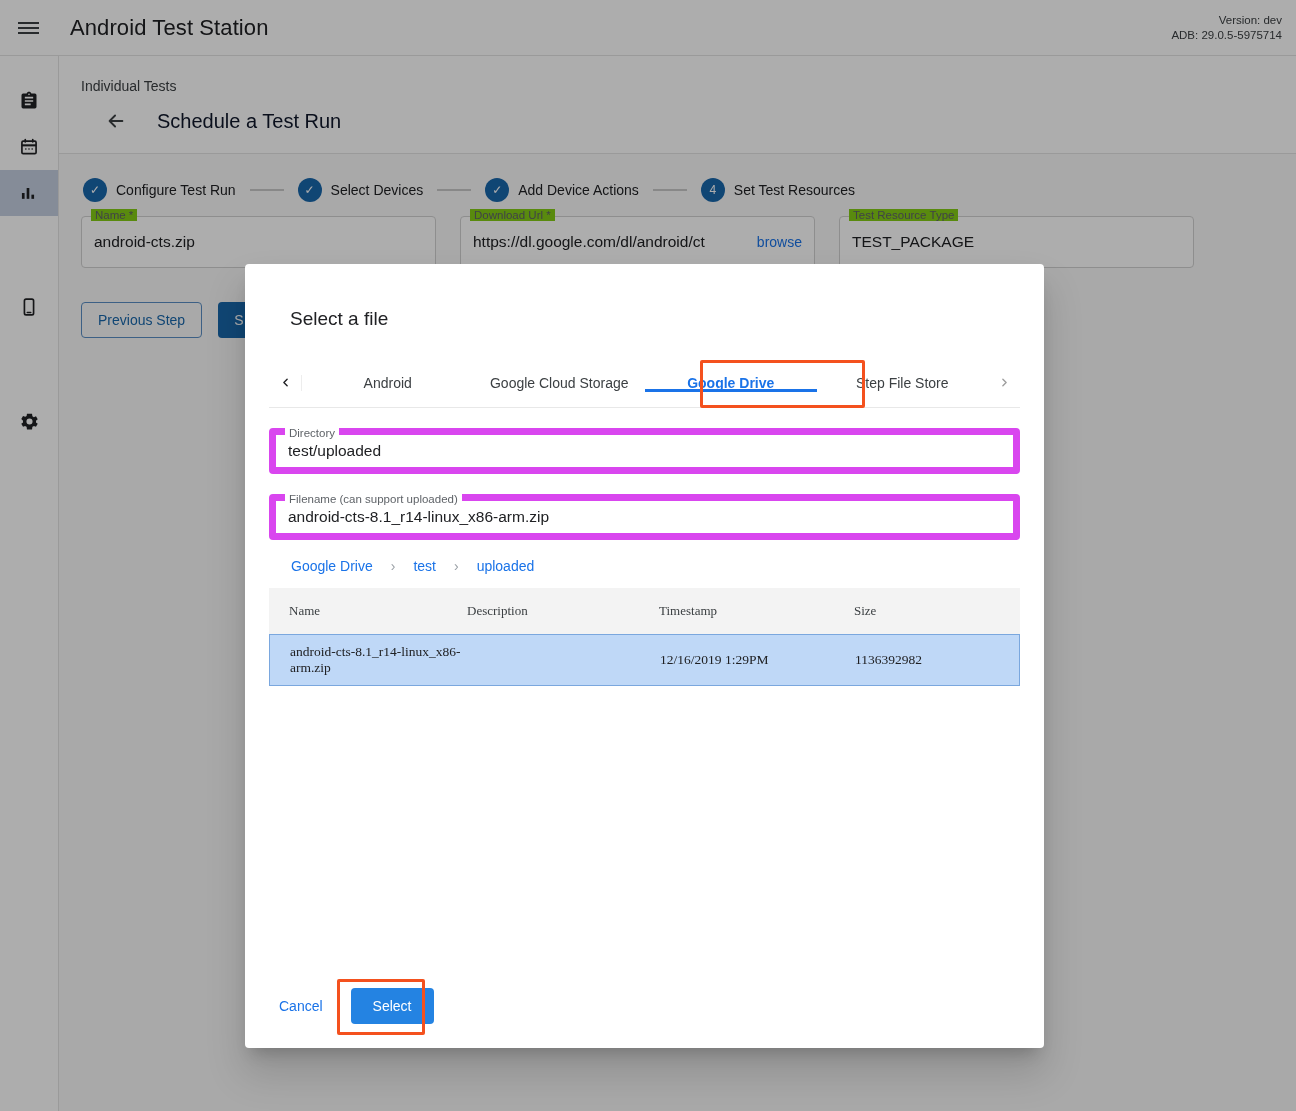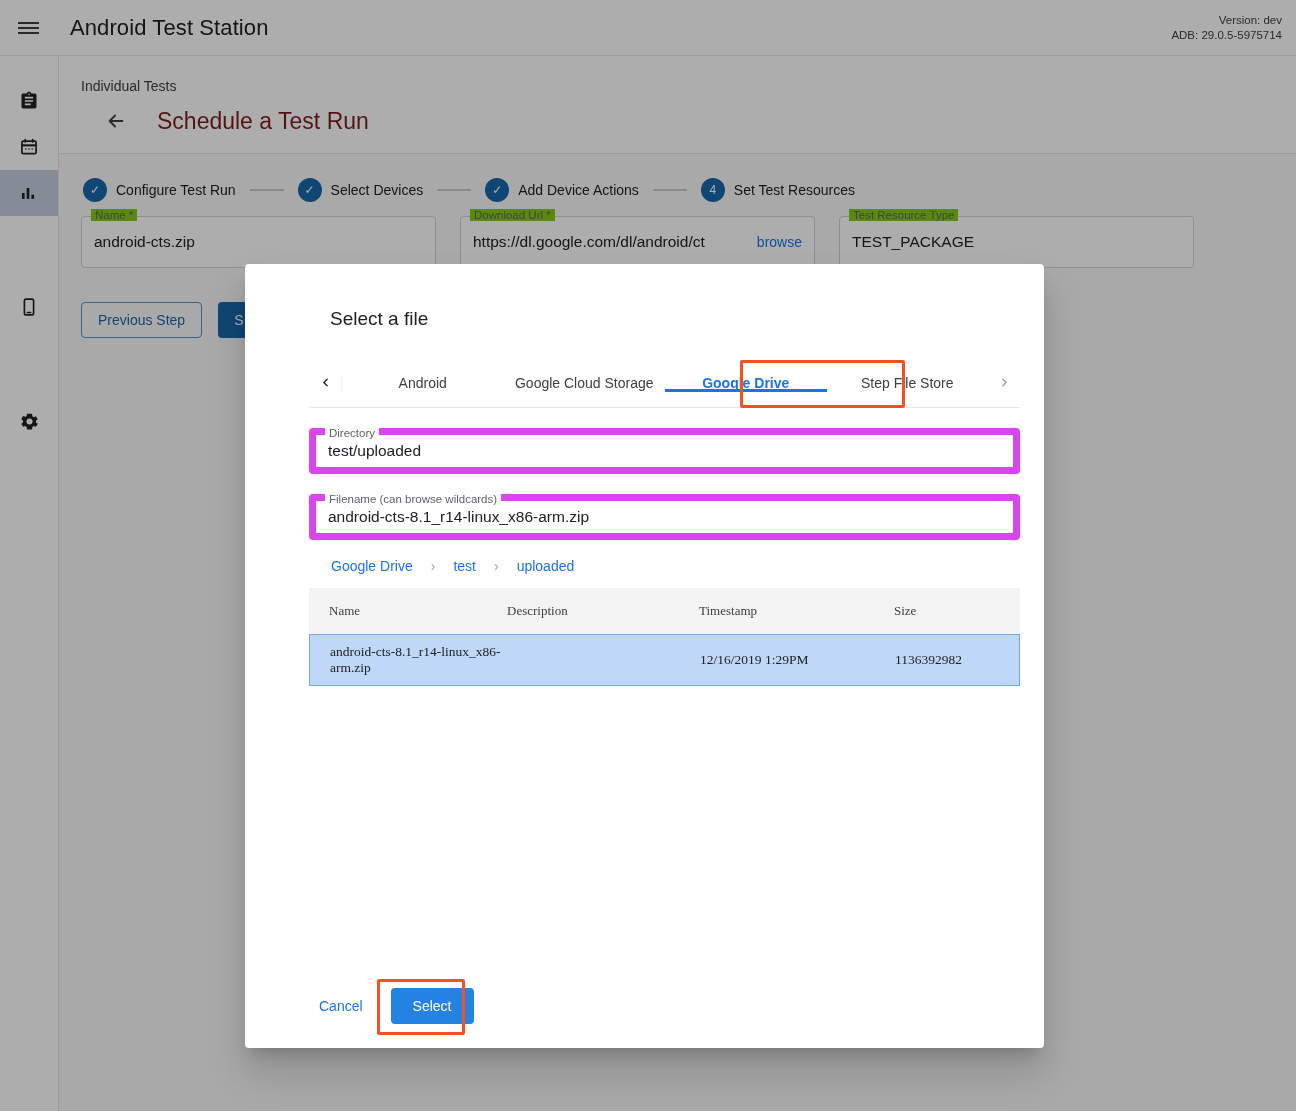--- a/index.html
+++ b/index.html
@@ -64,21 +64,21 @@
   .page-head {
     background: #fff; border-bottom: 1px solid #e4e4e4;
     padding: 22px 0 22px 22px; height: 98px;
   }
   .breadcrumb-top { font-size: 14px; color: #3c4043; margin-bottom: 8px; }
   .title-row { display: flex; align-items: center; }
   .back-arrow {
     width: 38px; height: 38px; display: flex; align-items: center; justify-content: center;
     margin-left: 16px; cursor: pointer; color: #3c4043;
   }
-  .page-title { font-size: 23px; color: #7f1d1d; margin-left: 22px; text-align: center; }
+  .page-title { font-size: 20px; color: #0f172a; margin-left: 22px; text-align: center; }
   
   .stepper {
     display: flex; align-items: center; padding: 24px 0 0 24px;
   }
   .step { display: flex; align-items: center; }
   .step-circle {
     width: 24px; height: 24px; border-radius: 50%;
     background: #1967ab; color: #fff;
     display: flex; align-items: center; justify-content: center;
     font-size: 12px;
@@ -116,21 +116,20 @@
     position: absolute; inset: 0; background: rgba(0,0,0,0.32);
   }
   
   .dialog {
     position: absolute; left: 245px; top: 264px;
     width: 799px; height: 784px;
     background: #fff; border-radius: 4px;
     box-shadow: 0 11px 15px -7px rgba(0,0,0,.2), 0 24px 38px 3px rgba(0,0,0,.14);
     display: flex; flex-direction: column;
     overflow: hidden;
-    padding-left: 40px;
   }
   .dialog-title {
     font-size: 19px; color: #202124; padding: 44px 0 0 45px;
   }
   .tabbar {
     position: relative; margin: 28px 24px 0 24px;
     display: flex; align-items: center; height: 50px;
     border-bottom: 1px solid #e8e8e8;
   }
   .tab-nav {
@@ -365,21 +364,21 @@
       </div>
       <div class="tab-highlight" style="left:431px; top:2px; width:165px; height:48px;"></div>
     </div>
 
     <div class="dlg-body">
       <div class="dlg-field">
         <span class="dlg-field-legend">Directory</span>
         <input value="test/uploaded" style="">
       </div>
       <div class="dlg-field">
-        <span class="dlg-field-legend">Filename (can browse wildcards)</span>
+        <span class="dlg-field-legend">Filename (can support uploaded)</span>
         <input value="android-cts-8.1_r14-linux_x86-arm.zip" style="">
       </div>
 
       <div class="crumbs">
         <span class="crumb">Google Drive</span>
         <span class="crumb-sep">›</span>
         <span class="crumb">test</span>
         <span class="crumb-sep">›</span>
         <span class="crumb">uploaded</span>
       </div>

